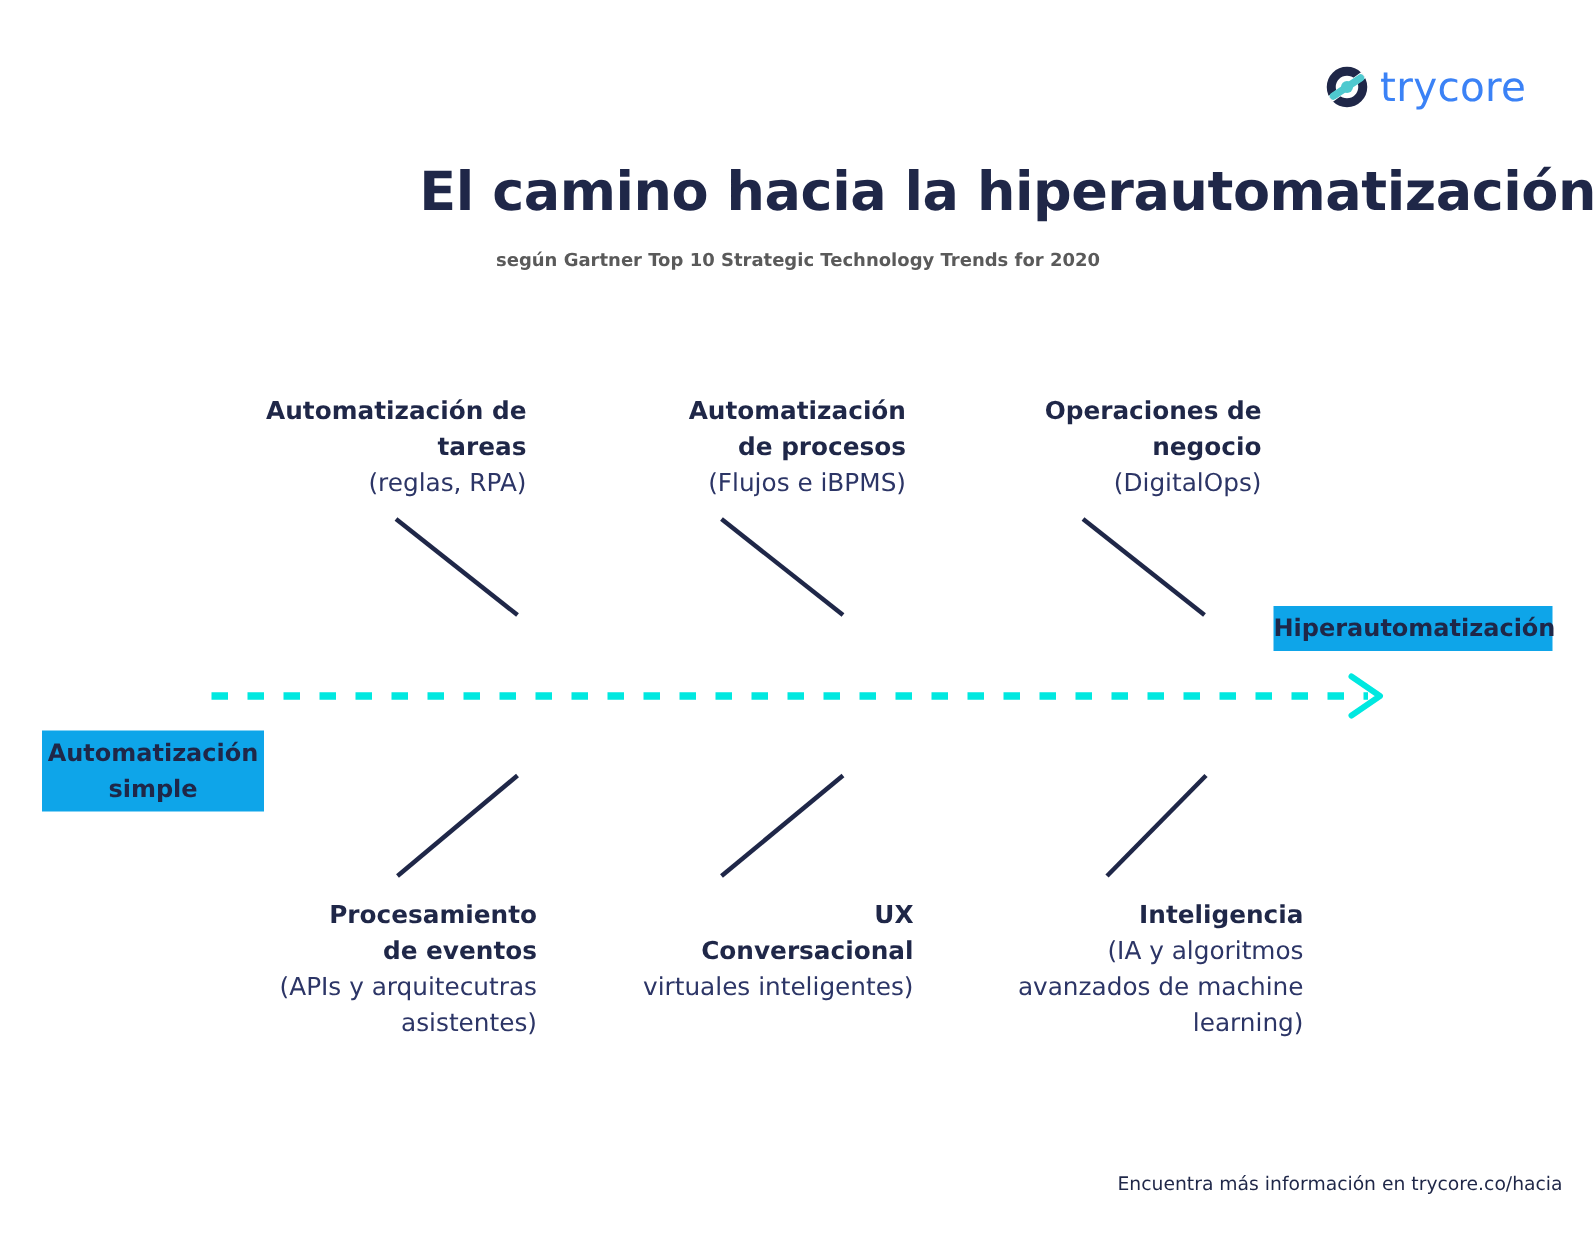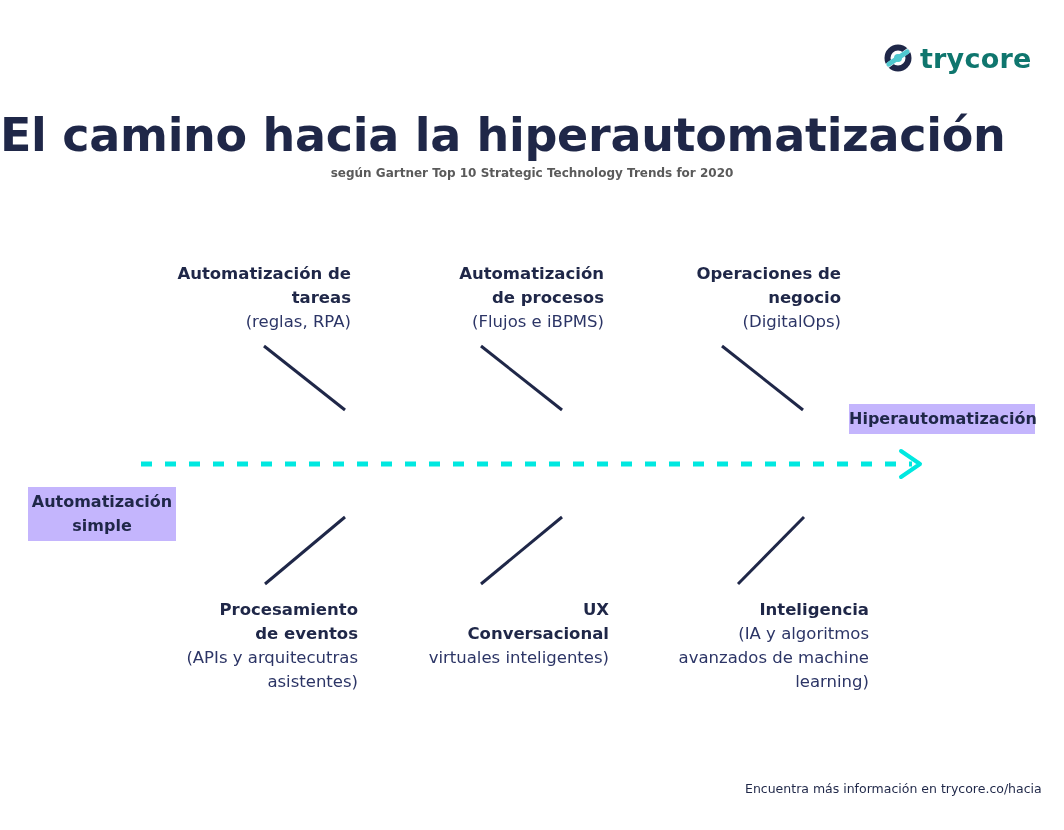--- a/index.html
+++ b/index.html
@@ -2,35 +2,35 @@
 <html><head>
 <meta charset="utf-8">
 <style>
   html, body { margin: 0; padding: 0; }
   body {
     width: 1064px; height: 830px; background: #ffffff; position: relative; overflow: hidden;
     font-family: "DejaVu Sans", "Liberation Sans", sans-serif; color: #1f2748;
   }
   .abs { position: absolute; }
   .logo { left: 884px; top: 40px; height: 36px; display: flex; align-items: center; }
-  .logo-text { font-family: "DejaVu Sans", sans-serif; font-weight: bold; font-size: 27px; color: #0f766e; margin-left: 8px; letter-spacing: 0.2px; }
+  .logo-text { font-family: "DejaVu Sans", sans-serif; font-weight: normal; font-size: 27px; color: #3b82f6; margin-left: 8px; letter-spacing: 0.2px; }
   .title {
-    left: 0; width: 1064px; top: 108px; text-align: left;
-    font-family: "DejaVu Sans", sans-serif; font-weight: bold; font-size: 46px; color: #1f2748;
+    left: 0; width: 1064px; top: 108px; text-align: right;
+    font-family: "DejaVu Sans", sans-serif; font-weight: bold; font-size: 36px; color: #1f2748;
     letter-spacing: -0.3px;
   }
   .subtitle {
     left: 0; width: 1064px; top: 166px; text-align: center;
     font-family: "DejaVu Sans", sans-serif; font-weight: bold; font-size: 12px; color: #5a5a5a;
   }
   .node { text-align: right; font-size: 16.5px; line-height: 24px; width: 240px; }
   .node .h { font-weight: bold; color: #1f2748; }
   .node .d { color: #2c3566; }
   .tag {
-    background: #c4b5fd; color: #1f2748; font-weight: bold; font-size: 16px; text-align: center;
+    background: #0ea5e9; color: #1f2748; font-weight: bold; font-size: 16px; text-align: center;
   }
   .footer { left: 745px; top: 781px; font-size: 12.5px; color: #1f2748; }
   svg.lines { position: absolute; left: 0; top: 0; }
 </style>
 </head>
 <body>
 
 <div class="abs logo">
   <svg width="28" height="28" viewBox="0 0 28 28">
     <circle cx="14" cy="14" r="10.5" fill="none" stroke="#1f2748" stroke-width="6"></circle>

